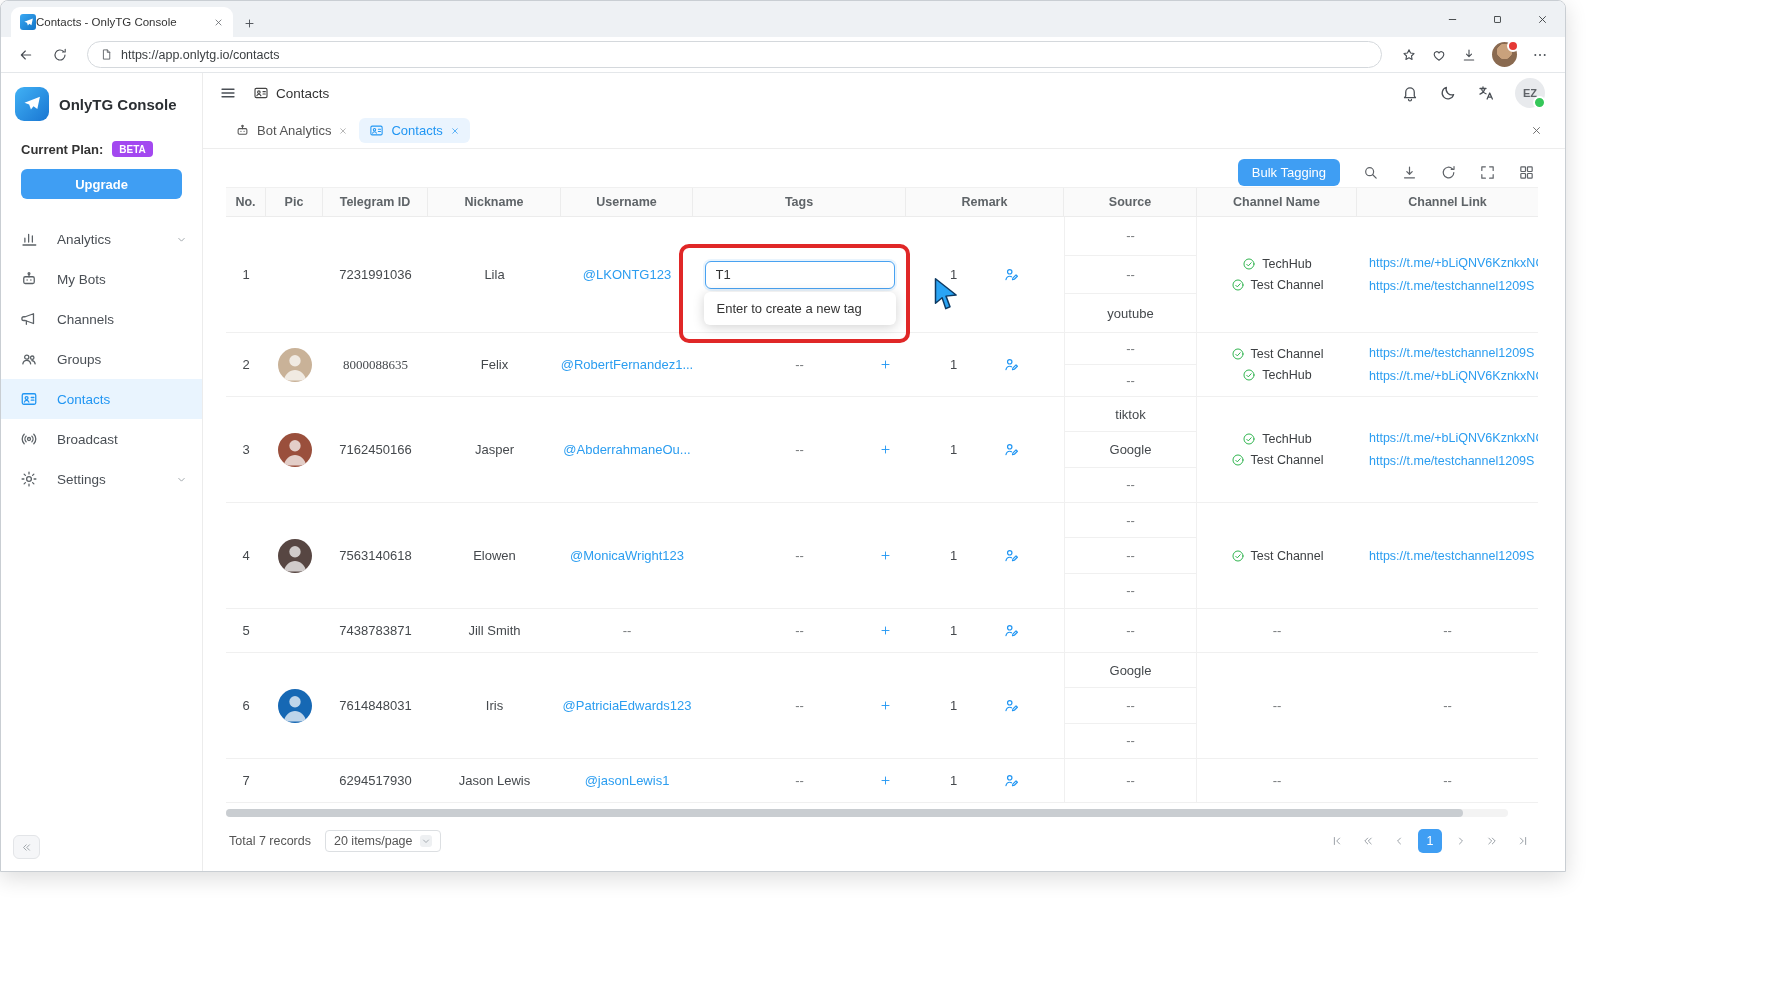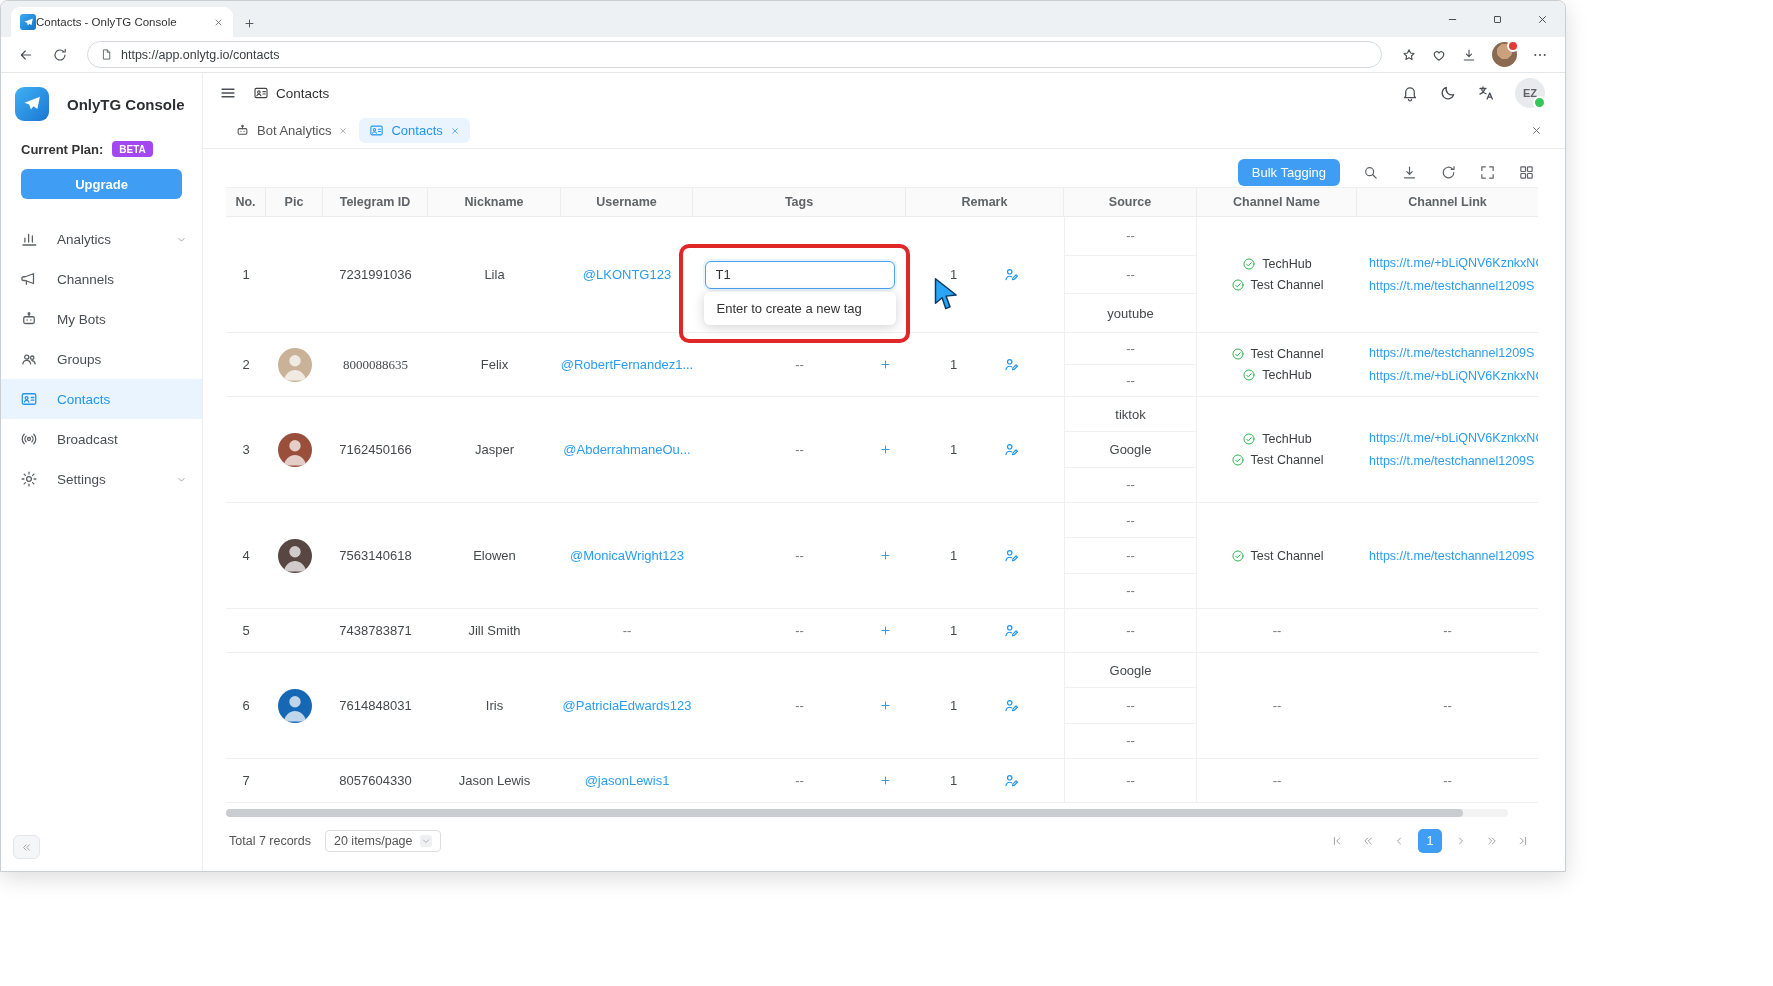--- a/index.html
+++ b/index.html
@@ -25,21 +25,21 @@
   .nav-ic{width:30px;height:28px;display:flex;align-items:center;justify-content:center;color:#4a4f55;border-radius:6px}
   .nav-ic svg{width:16px;height:16px}
   .addr{flex:1;height:27px;background:#fff;border:1px solid #d4d8dc;border-radius:14px;display:flex;align-items:center;padding:0 12px;gap:8px;font-size:12.5px;color:#3c4043;margin:0 8px}
   .page-ic svg{width:13px;height:13px;color:#5f6368}
   .avatar-chrome{width:25px;height:25px;border-radius:50%;background:radial-gradient(circle at 50% 38%,#c9a17c 0 38%,#8a6a50 39% 100%);position:relative;margin:0 4px;flex:none}
   .avatar-chrome::after{content:"";position:absolute;right:-2px;top:-2px;width:8px;height:8px;background:#e53935;border:2px solid #fff;border-radius:50%}
 
   
   .app{position:absolute;top:72px;left:0;right:0;bottom:0;display:flex}
   .sidebar{width:202px;flex:none;border-right:1px solid #ececec;position:relative;background:#fff}
-  .brand{display:flex;align-items:center;gap:18px;padding:14px 14px 8px}
+  .brand{display:flex;align-items:center;gap:10px;padding:14px 14px 8px}
   .brand-logo{width:34px;height:34px;border-radius:9px;background:linear-gradient(135deg,#41b1f5,#1976d2);display:flex;align-items:center;justify-content:center;flex:none}
   .brand-logo svg{width:20px;height:20px}
   .brand-name{font-size:15px;font-weight:bold;color:#2b2f33}
   .plan-row{display:flex;align-items:center;gap:9px;padding:12px 20px 0;font-size:13px;font-weight:bold;color:#333}
   .beta{background:#a348f0;color:#fff;font-size:10px;font-weight:bold;padding:2.5px 7px;border-radius:4px}
   .upgrade{display:block;margin:12px 20px 4px;height:30px;width:calc(100% - 40px);background:#3f9ef3;color:#fff;border:none;border-radius:6px;font-size:13px;font-weight:bold;font-family:inherit}
   .nav{margin-top:20px}
   .nav-item{display:flex;align-items:center;gap:19px;height:40px;padding:0 14px 0 19px;font-size:13.5px;color:#4a4f55;cursor:pointer}
   .nav-item .ni-ic svg{width:18px;height:18px;color:#5b6166}
   .nav-item .chev{margin-left:auto;color:#9aa0a6}
@@ -238,37 +238,37 @@
               <span>Analytics</span>
               <span class="ic chev">
                 <svg viewBox="0 0 24 24" fill="none" stroke="currentColor" stroke-width="1.7" stroke-linecap="round" stroke-linejoin="round">
                   <path d="M7 10l5 5 5-5"></path>
                 </svg>
               </span>
             </div>
             <div class="nav-item">
               <span class="ic ni-ic">
                 <svg viewBox="0 0 24 24" fill="none" stroke="currentColor" stroke-width="1.7" stroke-linecap="round" stroke-linejoin="round">
-                  <path d="M18 5 7 9H5a2.5 2.5 0 0 0 0 5h2l11 4z"></path>
-                  <path d="M8.5 14.5V19"></path>
-                </svg>
-              </span>
-              <span>Channels</span>
-            </div>
-            <div class="nav-item">
-              <span class="ic ni-ic">
-                <svg viewBox="0 0 24 24" fill="none" stroke="currentColor" stroke-width="1.7" stroke-linecap="round" stroke-linejoin="round">
                   <rect x="5" y="9" width="14" height="9" rx="2"></rect>
                   <path d="M12 9V6.2"></path>
                   <circle cx="12" cy="4.8" r="1.2"></circle>
                   <circle cx="9.5" cy="13.2" r="1" fill="currentColor" stroke="none"></circle>
                   <circle cx="14.5" cy="13.2" r="1" fill="currentColor" stroke="none"></circle>
                 </svg>
               </span>
               <span>My Bots</span>
+            </div>
+            <div class="nav-item">
+              <span class="ic ni-ic">
+                <svg viewBox="0 0 24 24" fill="none" stroke="currentColor" stroke-width="1.7" stroke-linecap="round" stroke-linejoin="round">
+                  <path d="M18 5 7 9H5a2.5 2.5 0 0 0 0 5h2l11 4z"></path>
+                  <path d="M8.5 14.5V19"></path>
+                </svg>
+              </span>
+              <span>Channels</span>
             </div>
             <div class="nav-item">
               <span class="ic ni-ic">
                 <svg viewBox="0 0 24 24" fill="none" stroke="currentColor" stroke-width="1.7" stroke-linecap="round" stroke-linejoin="round">
                   <circle cx="9" cy="9.5" r="2.8"></circle>
                   <path d="M3.8 18.6c.5-3 2.7-4.7 5.2-4.7s4.7 1.7 5.2 4.7"></path>
                   <circle cx="16.3" cy="10.3" r="2.3"></circle>
                   <path d="M15.8 14.2c2.3.2 4 1.8 4.4 4.4"></path>
                 </svg>
               </span>
@@ -822,21 +822,21 @@
                 <div class="td" style="width: 181px;">
                   <span class="dash">--</span>
                 </div>
               </div>
               <div class="trow" style="height: 44px;">
                 <div class="td" style="width: 40px;">
                   <span>7</span>
                 </div>
                 <div class="td" style="width: 57px;"></div>
                 <div class="td" style="width: 105px;">
-                  <span>8057604330</span>
+                  <span>6294517930</span>
                 </div>
                 <div class="td" style="width: 133px;">
                   <span>Jason Lewis</span>
                 </div>
                 <div class="td" style="width: 132px;">
                   <span class="uname">@jasonLewis1</span>
                 </div>
                 <div class="td tags" style="width: 213px;">
                   <span class="dash">--</span>
                   <span class="ic plus">

